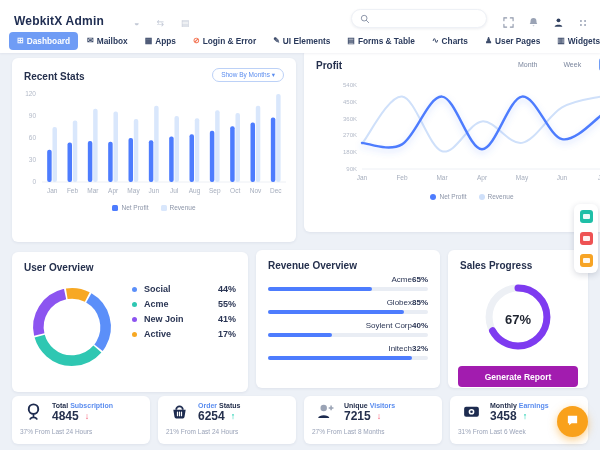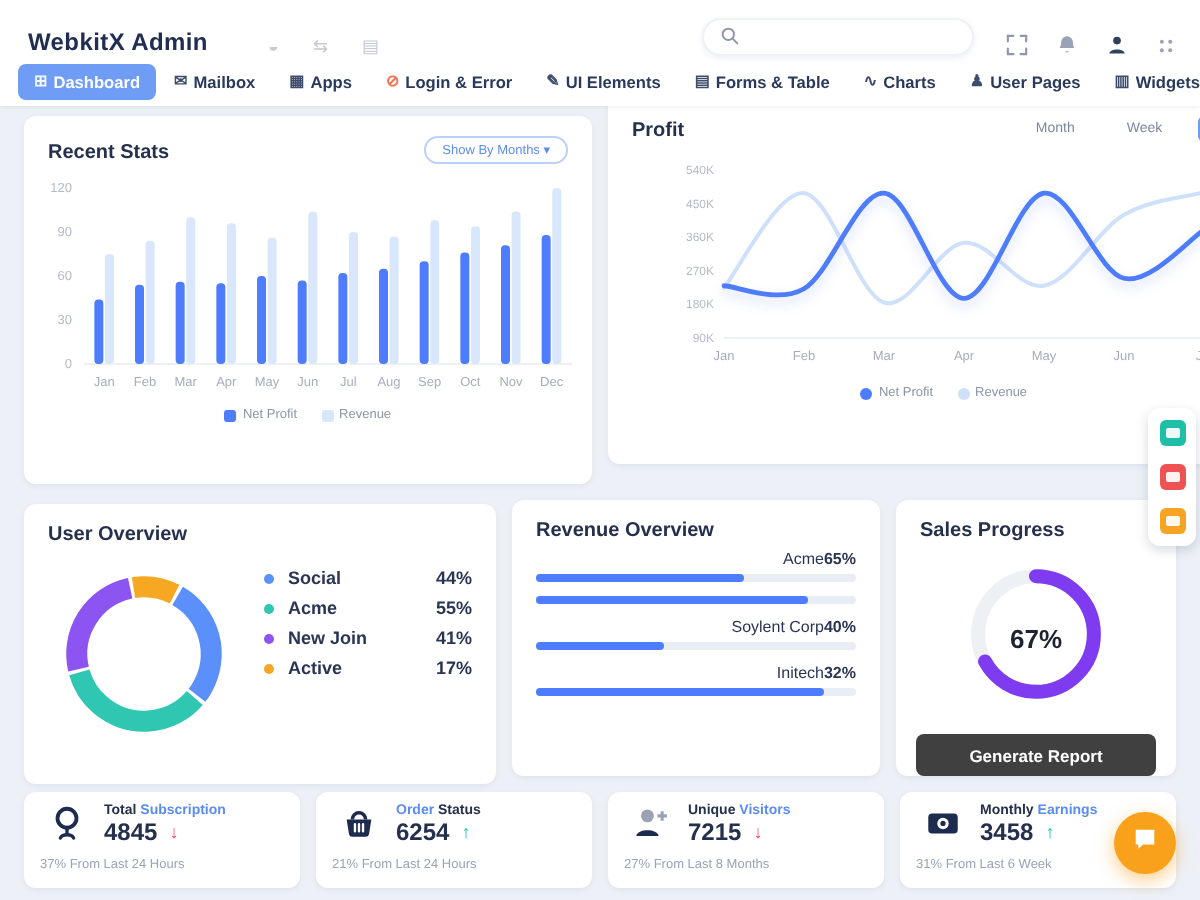--- a/index.html
+++ b/index.html
@@ -45,21 +45,21 @@
   
   .rev-rows{padding:2px 12px}
   .rev-row{margin-bottom:7px}
   .rev-top{display:flex;justify-content:flex-end;font-size:8px;color:#2a3554;margin-bottom:3px}
   .rev-pct{font-weight:700}
   .rev-track{height:4px;background:#e9edf4;border-radius:2px}
   .rev-fill{height:4px;background:#4d7cfe;border-radius:2px}
   
   .gauge-wrap{position:relative;width:84px;margin:2px auto 0}
   .gauge-label{position:absolute;inset:0;display:flex;align-items:center;justify-content:center;font-size:13px;font-weight:700;color:#1f2430}
-  .gen-btn{display:block;width:calc(100% - 20px);margin:3px 10px;height:21px;background:#404040;color:#fff;font-size:8.5px;font-weight:700;border:0;border-radius:4px;cursor:pointer;font-family:inherit}
+  .gen-btn{display:block;width:calc(100% - 20px);margin:3px 10px;height:21px;background:#a21caf;color:#fff;font-size:8.5px;font-weight:700;border:0;border-radius:4px;cursor:pointer;font-family:inherit}
   
   #stats-row{position:absolute;top:396px;left:12px;width:576px;height:48px;display:flex;gap:8px}
   .stat-card{flex:1;background:#fff;border-radius:6px;box-shadow:0 1px 3px rgba(35,45,80,.07);padding:6px 8px 4px;box-sizing:border-box}
   .stat-top{display:flex;align-items:flex-start;gap:9px;padding-left:4px}
   .stat-title{font-size:7px;font-weight:700;color:#25304d}
   .stat-title .accent{color:#5b8def}
   .stat-val{font-size:12px;font-weight:800;color:#25304d;display:flex;gap:6px;align-items:center}
   .arrow{font-size:9px;font-weight:700}
   .arrow.down{color:#f4516c}.arrow.up{color:#00c9a7}
   .stat-note{font-size:6.5px;color:#9aa3b8;margin-top:3px}
@@ -307,20 +307,24 @@
         <div class="rev-row">
           <div class="rev-top">
             <span>Acme</span>
             <span class="rev-pct">65%</span>
           </div>
           <div class="rev-track">
             <div class="rev-fill" style="width: 65%;"></div>
           </div>
         </div>
         <div class="rev-row">
+          <div class="rev-top">
+            <span>Globex</span>
+            <span class="rev-pct">85%</span>
+          </div>
           <div class="rev-track">
             <div class="rev-fill" style="width: 85%;"></div>
           </div>
         </div>
         <div class="rev-row">
           <div class="rev-top">
             <span>Soylent Corp</span>
             <span class="rev-pct">40%</span>
           </div>
           <div class="rev-track">

